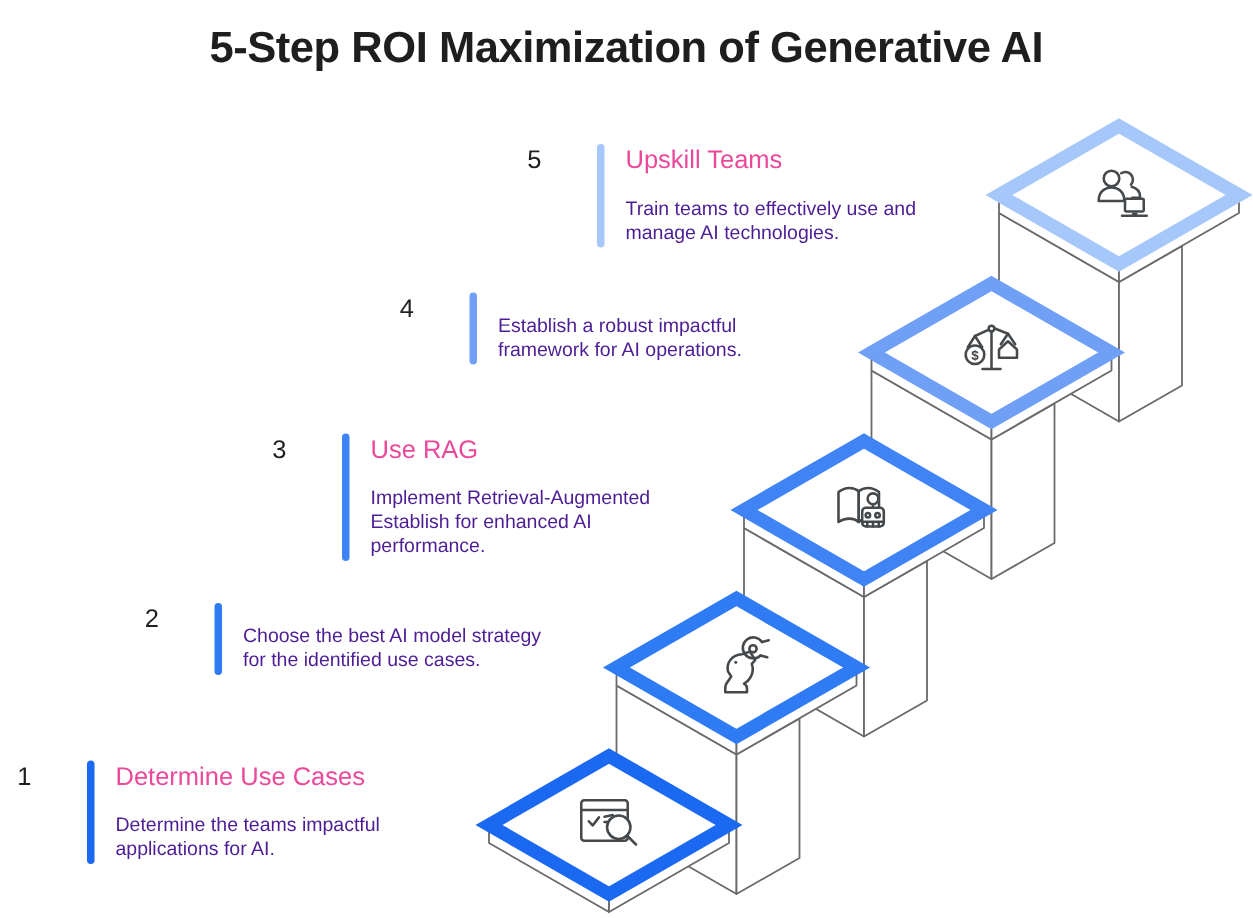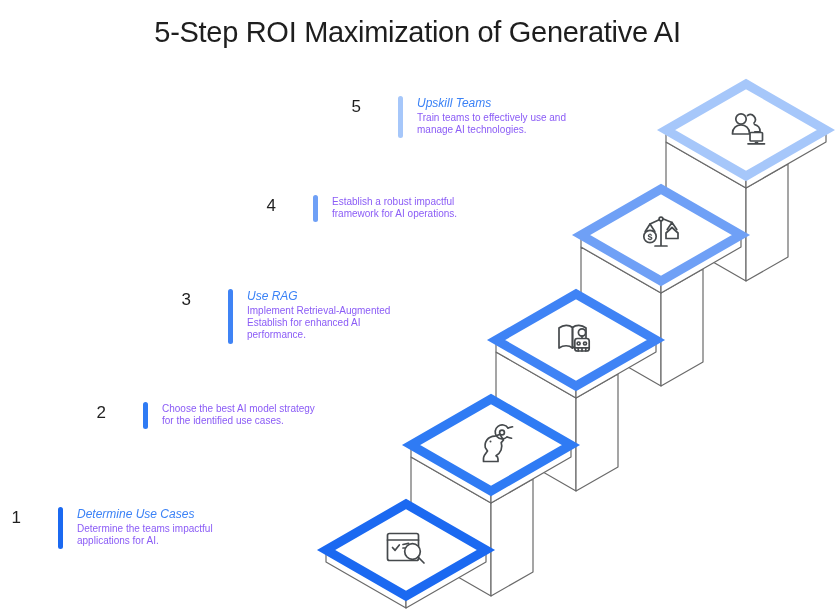--- a/index.html
+++ b/index.html
@@ -2,36 +2,36 @@
 <html><head>
 <meta charset="utf-8">
 <style>
   html,body{margin:0;padding:0;background:#fff;}
   #canvas{
     position:relative;width:835px;height:612px;background:#fff;overflow:hidden;
     font-family:"Liberation Sans",sans-serif;
   }
   .page-title{
     position:absolute;top:16px;left:0;right:0;text-align:center;
-    font-size:29px;font-weight:400;letter-spacing:-0.3px;color:#1e1e1e;
+    font-size:29px;font-weight:700;letter-spacing:-0.3px;color:#1e1e1e;
   }
   .stairs{position:absolute;left:0;top:0;}
   .face{fill:#ffffff;stroke:#6a6a6a;stroke-width:1.2;stroke-linejoin:round;}
   .diamond{fill:#ffffff;stroke-width:9;stroke-linejoin:miter;}
   .icon{position:absolute;width:52px;height:52px;}
   .icon .st{fill:none;stroke:#45494c;stroke-width:1.7;stroke-linecap:round;stroke-linejoin:round;}
   .icon .fw{fill:#ffffff;stroke:#45494c;stroke-width:1.7;stroke-linecap:round;stroke-linejoin:round;}
   .icon .dot{fill:#45494c;stroke:none;}
   .icon .dollar{fill:#45494c;font-size:9px;font-weight:700;text-anchor:middle;font-family:"Liberation Sans",sans-serif;}
   .step{position:absolute;display:flex;align-items:stretch;}
   .step .num{width:35px;margin-right:37px;text-align:right;font-size:17px;color:#1f1f1f;padding-top:1px;flex:none;}
   .step .bar{width:5px;border-radius:2.5px;flex:none;background:#1b69f1;}
   .step .content{margin-left:14px;width:252px;padding-bottom:2px;}
-  .step .title{font-size:12px;font-weight:500;color:#3b82f6;line-height:1.25;font-style:italic;}
-  .step .desc{font-size:10px;color:#8b5cf6;line-height:1.22;margin-top:1px;white-space:pre-line;}
+  .step .title{font-size:17px;font-weight:500;color:#ec4899;line-height:1.25;}
+  .step .desc{font-size:13px;color:#4c1d95;line-height:1.22;margin-top:14px;white-space:pre-line;}
 </style>
 </head>
 <body>
 
 <div id="canvas">
 
   <div class="page-title">5-Step ROI Maximization of Generative AI</div>
 
   <svg class="stairs" width="835" height="612" viewBox="0 0 835 612">
 

